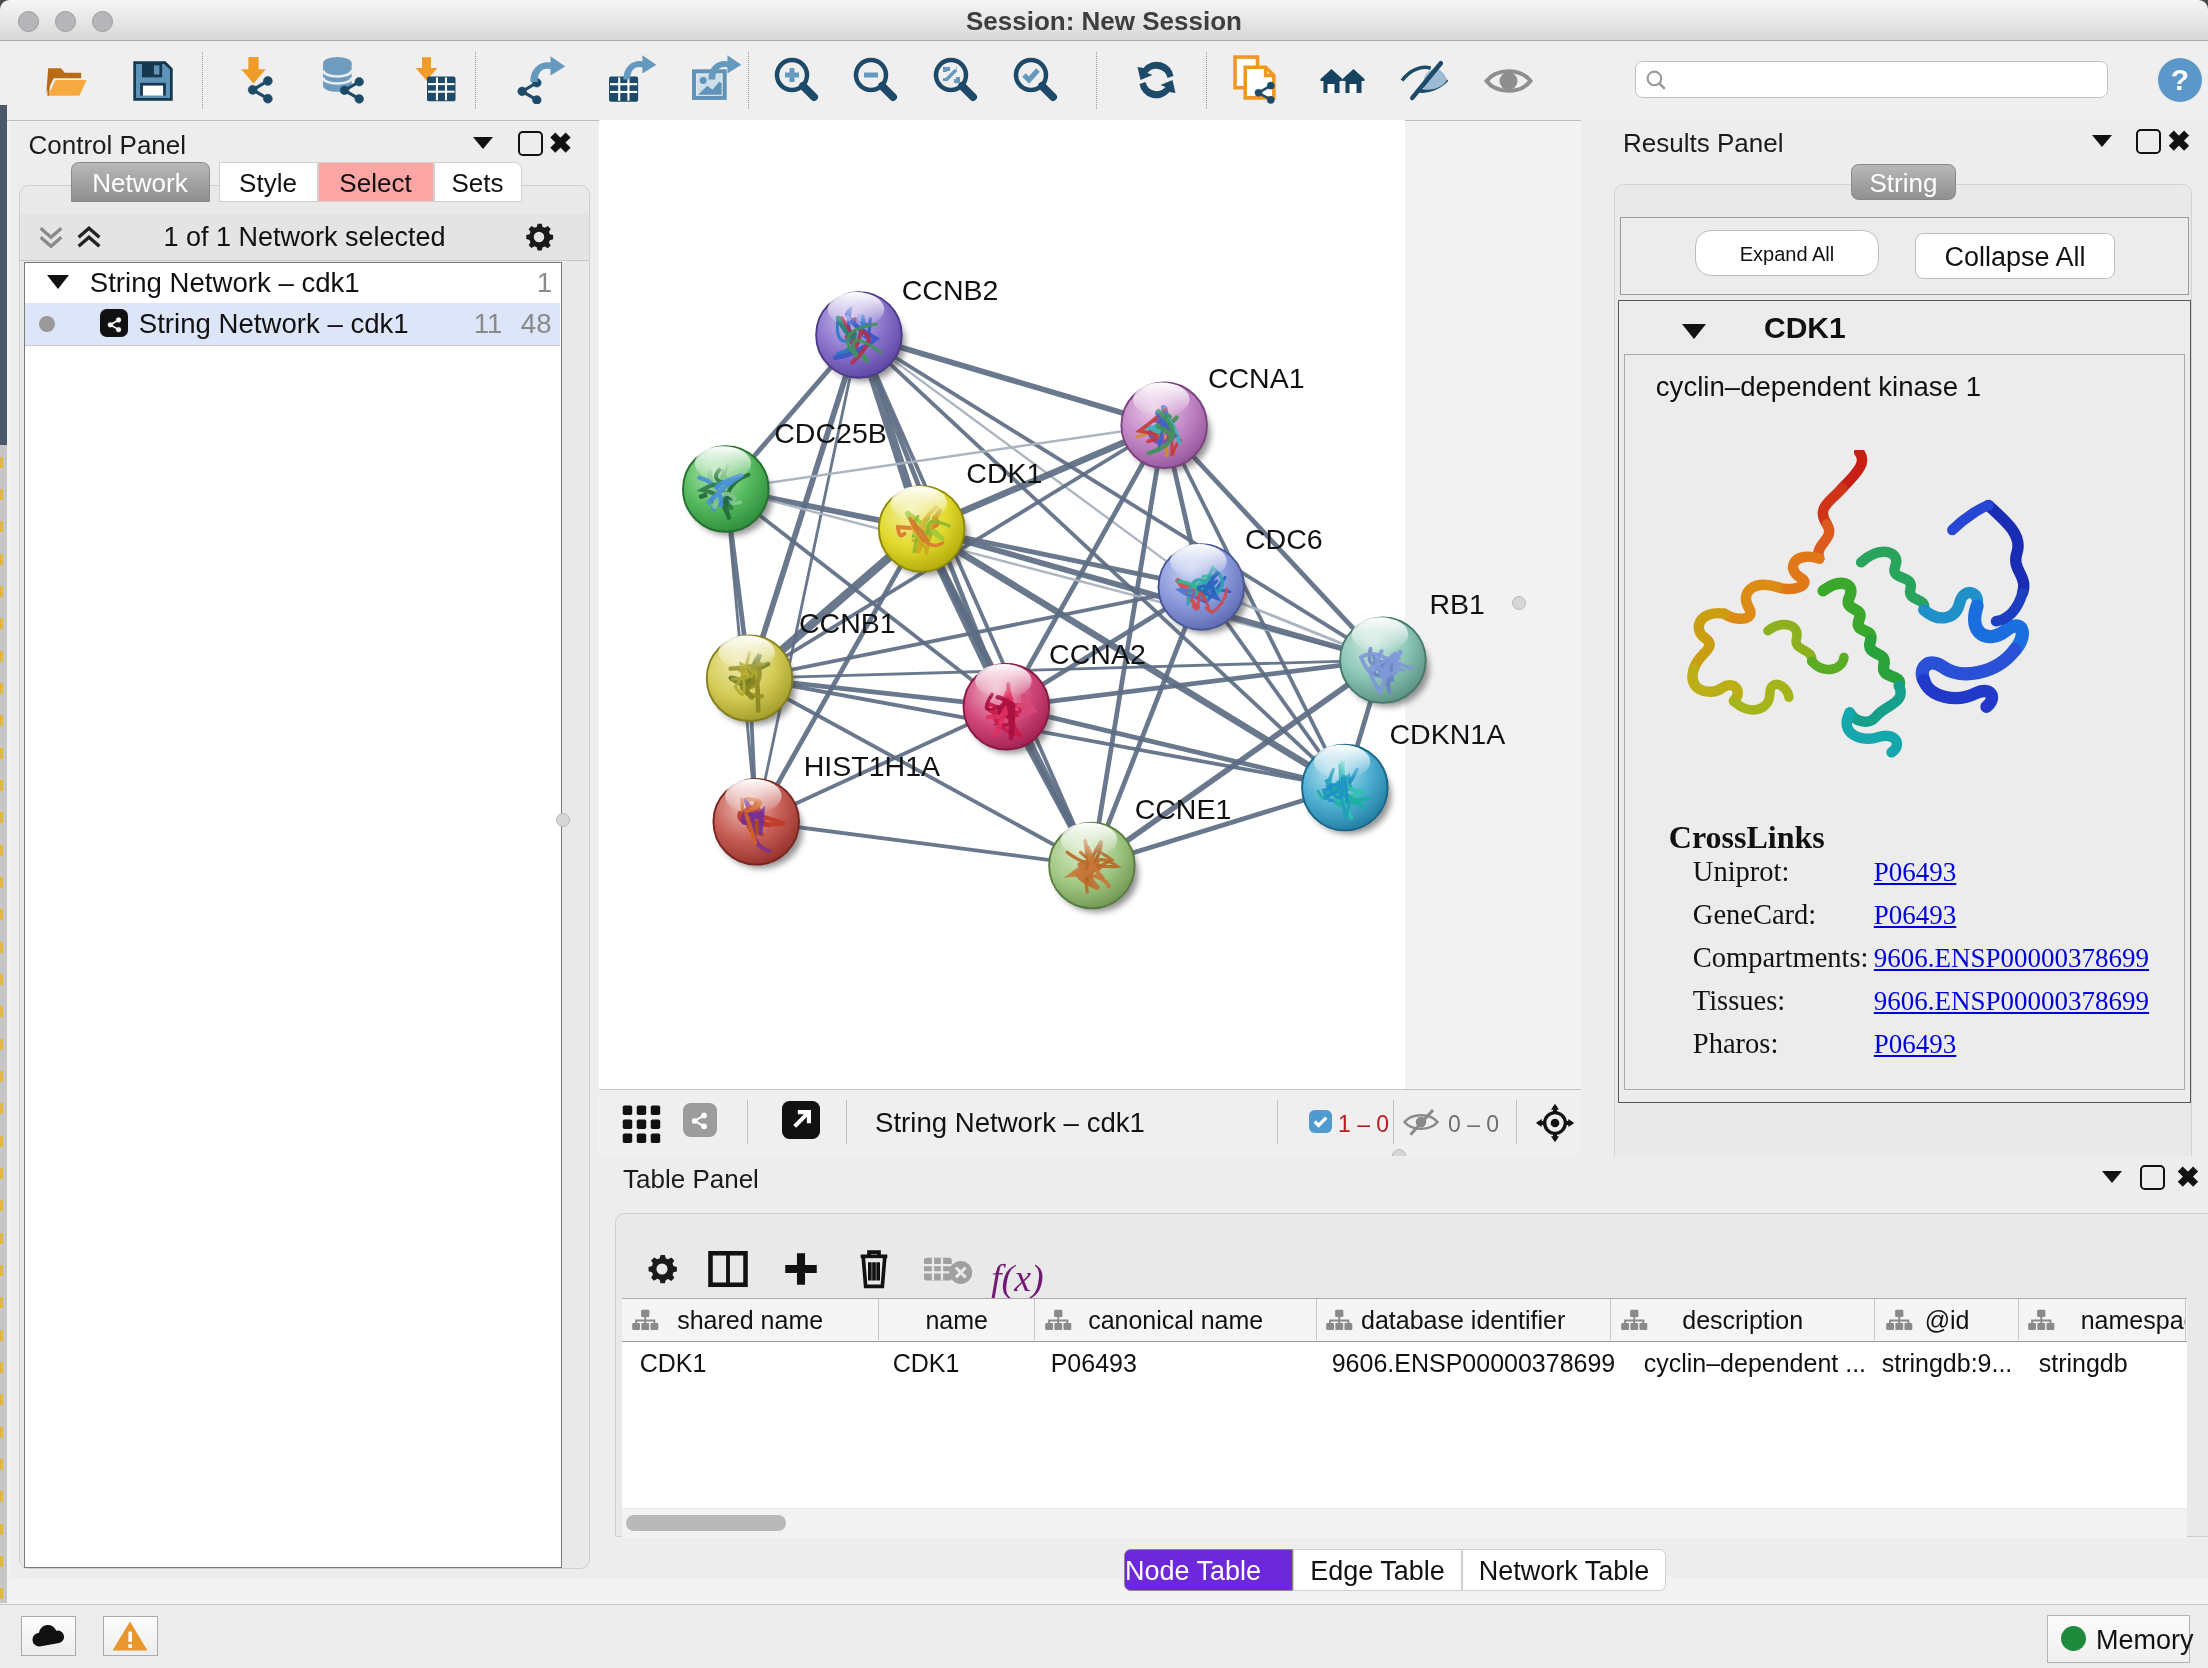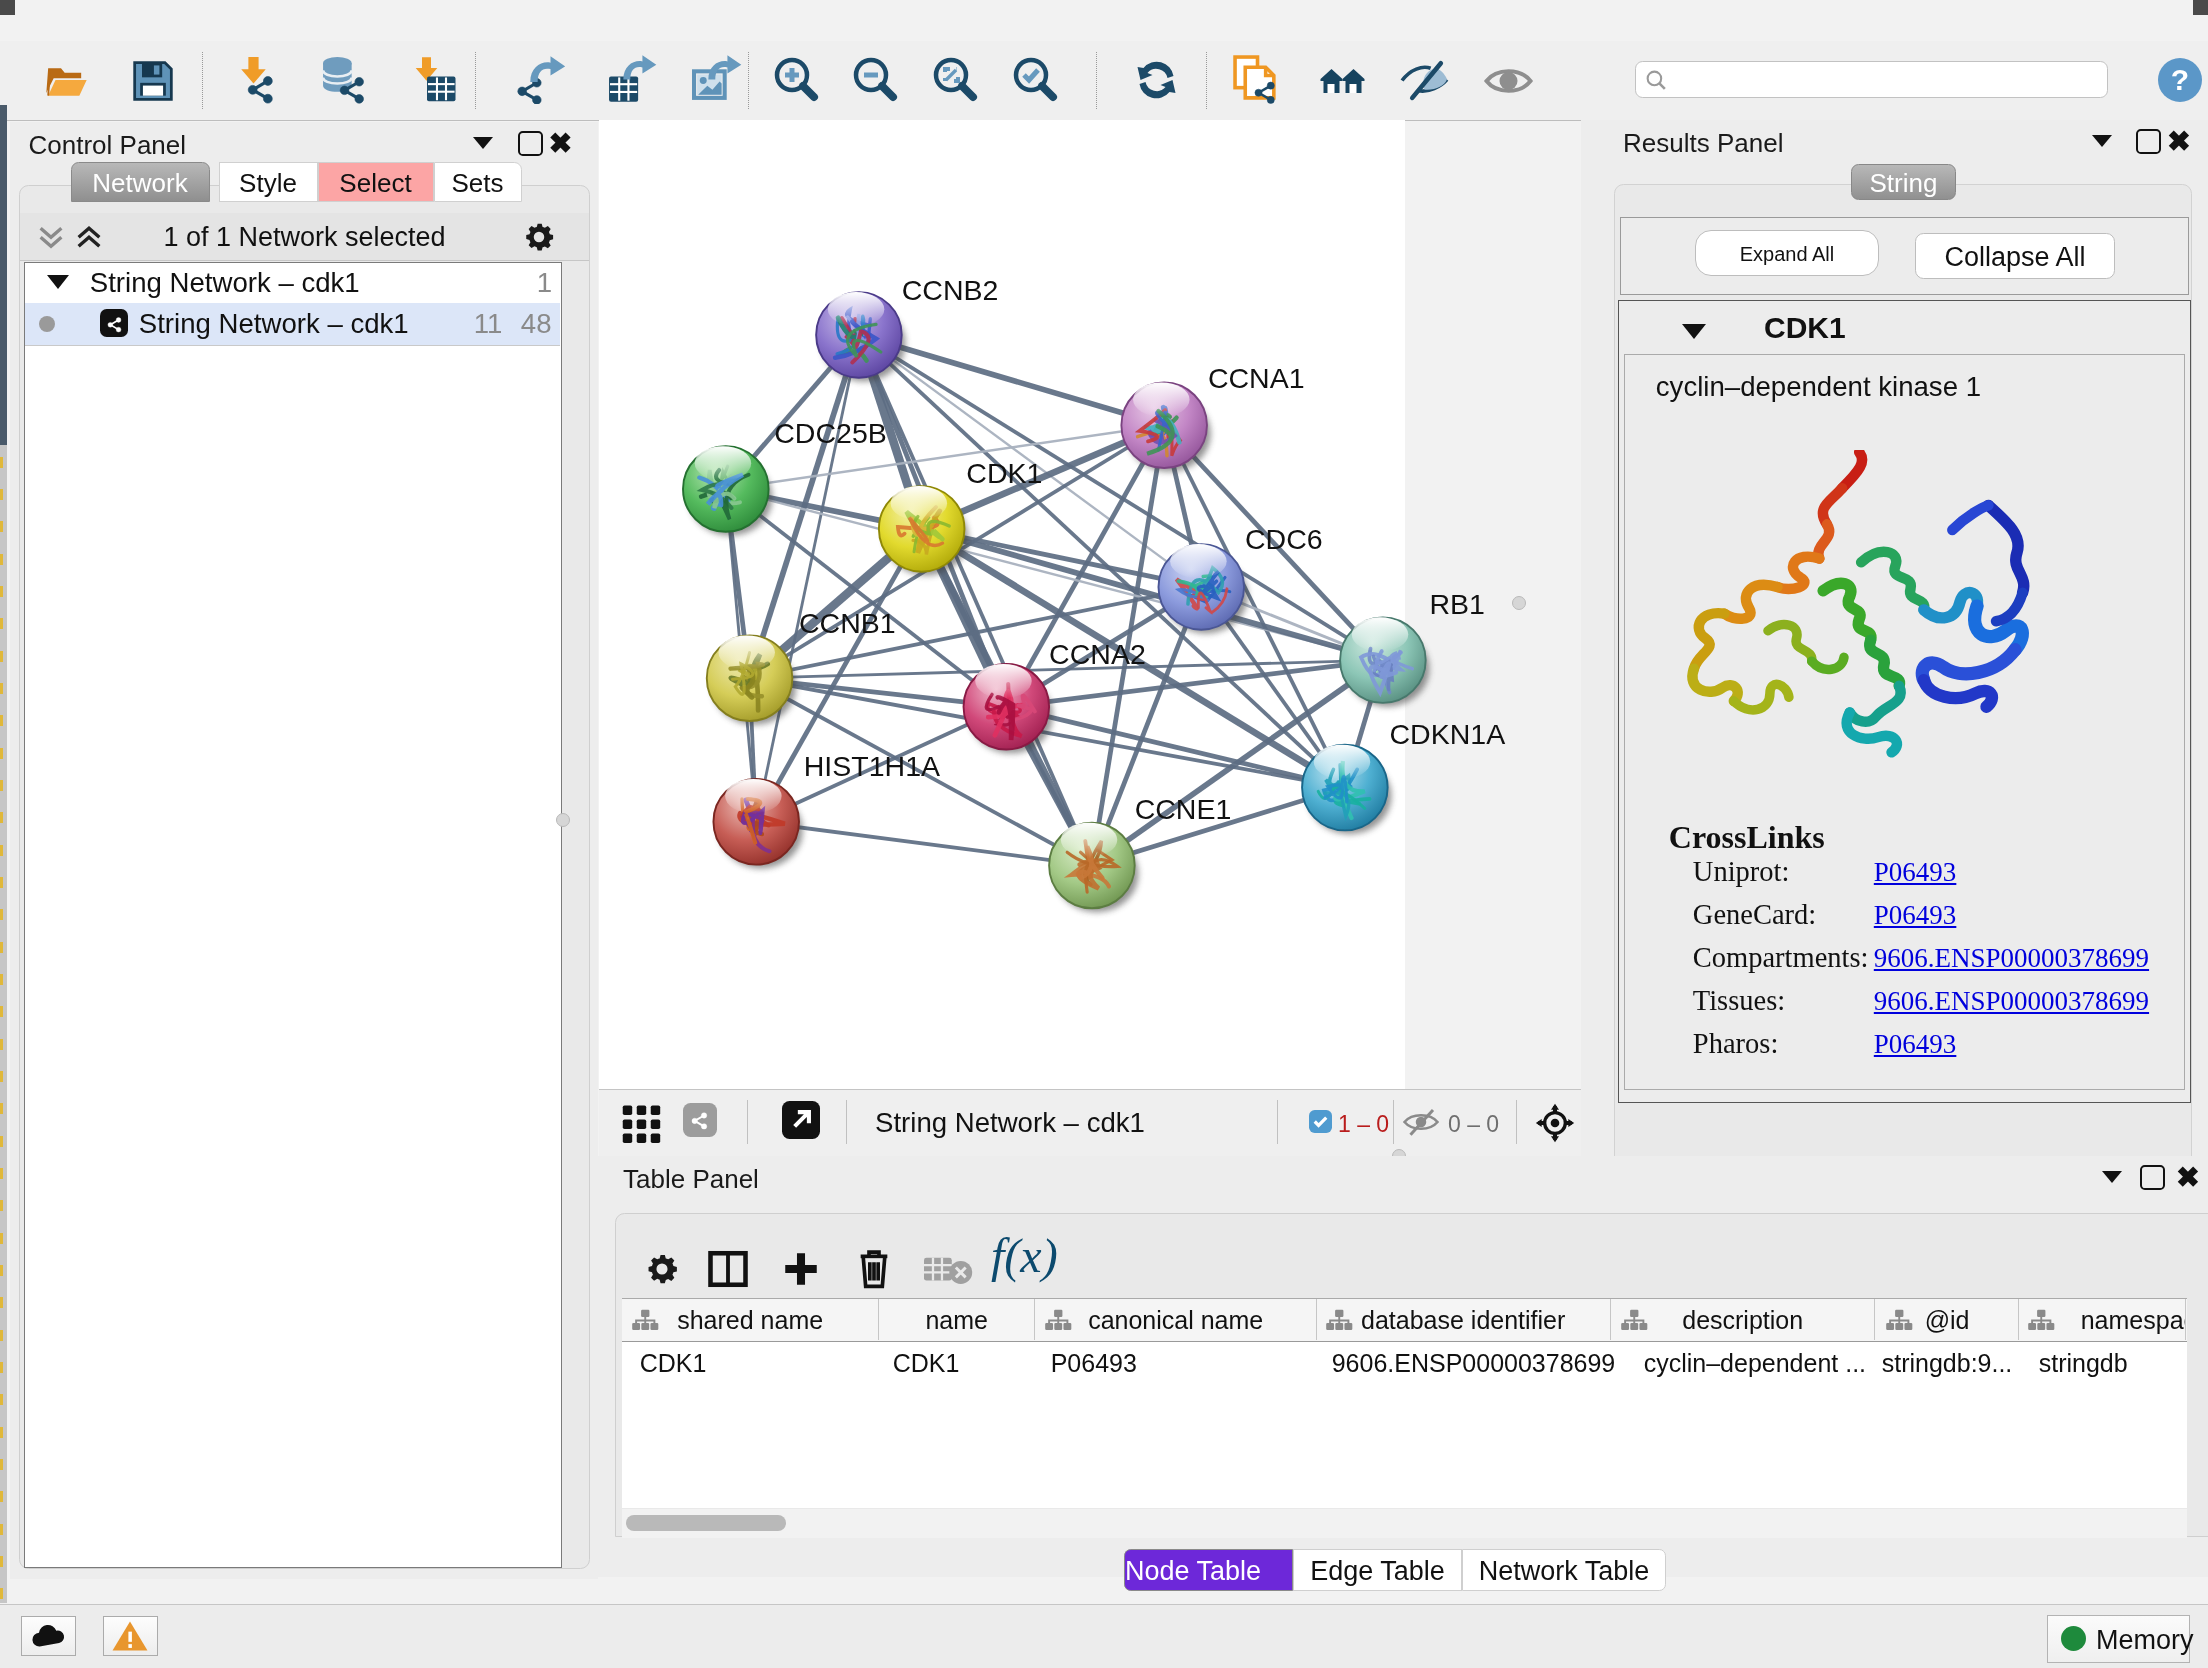--- a/index.html
+++ b/index.html
@@ -4,20 +4,26 @@
 html,body{width:2208px;height:1668px;font-family:"Liberation Sans",sans-serif;background:#eeeeee;overflow:hidden}
 .abs{position:absolute}
 .panel-title{font-size:26px;color:#1a1a1a}
 .ptri{width:0;height:0;border-left:10.5px solid transparent;border-right:10.5px solid transparent;border-top:12.4px solid #111}
 .psq{width:25px;height:25px;border:2.9px solid #111;border-radius:4.8px}
 .px{font-size:28.5px;font-weight:bold;color:#111;line-height:25px}
 </style></head><body>
 <div class="abs" style="left:0;top:0;width:2208px;height:1668px;background:#f2f2f2">
 <div class="abs" style="left:0;top:0;width:15px;height:15px;background:#4a4a4a"></div>
 <div class="abs" style="left:2193px;top:0;width:15px;height:15px;background:#4a4a4a"></div>
+    <div class="abs" style="left:0;top:0;width:2208px;height:41px;background:linear-gradient(#f5f5f5,#d8d8d8);border-bottom:1px solid #a8a8a8;border-radius:9.5px 9.5px 0 0">
+<div class="abs" style="left:18px;top:10.5px;width:21px;height:21px;border-radius:50%;background:#b6b6b9;border:1px solid #9a9a9e"></div>
+<div class="abs" style="left:55px;top:10.5px;width:21px;height:21px;border-radius:50%;background:#b6b6b9;border:1px solid #9a9a9e"></div>
+<div class="abs" style="left:92px;top:10.5px;width:21px;height:21px;border-radius:50%;background:#b6b6b9;border:1px solid #9a9a9e"></div>
+<div class="abs" style="left:0;top:5.7px;width:2208px;text-align:center;font-size:26px;font-weight:bold;color:#3e3e3e">Session: New Session</div>
+</div>
     <div class="abs" style="left:0;top:41px;width:2208px;height:80px;background:#efefef;border-bottom:1px solid #bdbdbd">
       <svg style="position:absolute;left:41px;top:18px" width="51" height="44" viewBox="0 0 48 48">
         <path d="M4 10 h14 l4 5 h18 v6 h-30 l-8 16 z" fill="#b96a14"></path>
         <path d="M4 40 l8-17 h34 l-8 17 z" fill="#f5a93e"></path>
         <path d="M4 40 l2-25" stroke="#b96a14" stroke-width="2" fill="none"></path>
       </svg>
       <svg style="position:absolute;left:129px;top:18px" width="48" height="44" viewBox="0 0 48 48">
         <path d="M4 4 h33 l7 7 v33 h-40 z" fill="#5f93b8"></path>
         <path d="M12 4 h22 v16 h-22 z" fill="#16384f"></path>
         <rect x="25" y="7" width="6" height="10" fill="#5f93b8"></rect>
@@ -737,21 +743,21 @@
 <svg class="abs" style="left:308px;top:40px" width="49" height="32" viewBox="0 0 30 19">
           <g fill="#a0a0a0">
             <rect x="0" y="2" width="17" height="14" rx="1.5"></rect>
           </g>
           <g stroke="#e9e9e9" stroke-width="1.4">
             <path d="M0 6.5 h17 M0 11 h17 M5.5 2 v14 M11 2 v14"></path>
           </g>
           <circle cx="22.5" cy="11" r="7" fill="#a0a0a0"></circle>
           <path d="M19.5 8 l6 6 M25.5 8 l-6 6" stroke="#e9e9e9" stroke-width="1.8"></path>
         </svg>
-<div class="abs" style="left:375px;top:14px;font-family:'Liberation Serif',serif;font-style:italic;font-size:48px;color:#0c4a6e">f(x)</div>
+<div class="abs" style="left:375px;top:42px;font-family:'Liberation Serif',serif;font-style:italic;font-size:38px;color:#701a75">f(x)</div>
         <div class="abs" style="left:5.7px;top:84px;width:1565px;height:44px;background:#f5f5f5;border-top:1px solid #aaa;border-bottom:1.9px solid #9a9a9a">
           <div class="abs" style="left:0px;top:0;width:257px;height:41px;border-right:1px solid #c6c6c6;overflow:hidden">
             <div class="abs" style="left:9.5px;top:8.6px"><svg width="28.5" height="25" viewBox="0 0 24 20">
                 <g fill="#8a8a8a">
                   <rect x="8.5" y="1" width="7" height="6" rx="1"></rect>
                   <rect x="1" y="12" width="6.6" height="6" rx="1"></rect>
                   <rect x="8.7" y="12" width="6.6" height="6" rx="1"></rect>
                   <rect x="16.4" y="12" width="6.6" height="6" rx="1"></rect>
                 </g>
                 <path d="M12 7 v3 M4.3 12 v-2 h15.4 v2 M12 9 v3" stroke="#8a8a8a" stroke-width="1.6" fill="none"></path>

